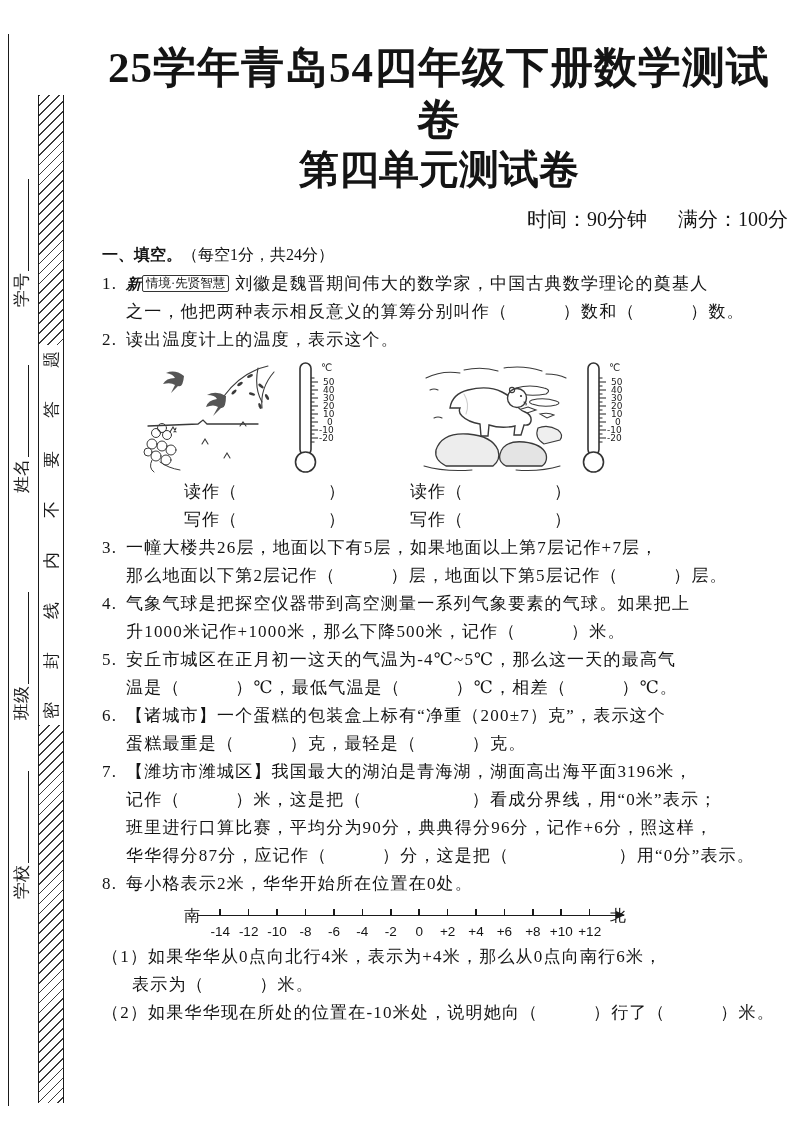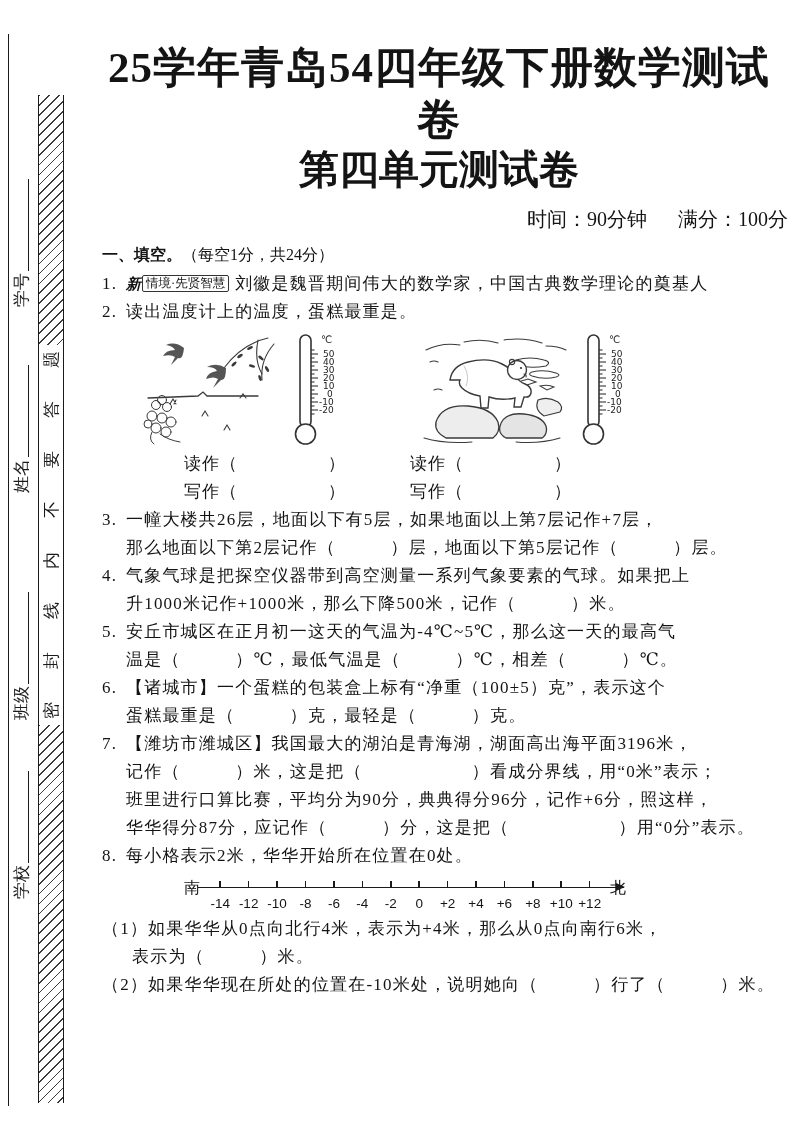--- a/index.html
+++ b/index.html
@@ -156,27 +156,28 @@
 
 
     <div class="sec-head">
       <b>一、填空。</b><span>（每空1分，共24分）</span>
     </div>
 
     <div class="q">
       <div class="qnum">1.</div>
       <div class="qbody">
         <div class="qline"><span class="badge-prefix">新</span><span class="badge-box">情境·先贤智慧</span><span>刘徽是魏晋期间伟大的数学家，中国古典数学理论的奠基人</span></div>
+        <div class="qline">之一，他把两种表示相反意义的算筹分别叫作（　　　）数和（　　　）数。</div>
       </div>
     </div>
 
     <div class="q">
       <div class="qnum">2.</div>
       <div class="qbody">
-        <div class="qline">读出温度计上的温度，蛋糕最重是。</div>
+        <div class="qline">读出温度计上的温度，表示这个。</div>
       </div>
     </div>
 
     <div class="pics">
 
       <svg class="scene" width="142" height="114" viewBox="0 0 142 114">
         <g stroke="#3a3a3a" fill="none" stroke-width="1.1" stroke-linecap="round">
           <path d="M128 4 q-26 6 -44 30"></path>
           <path d="M118 6 q-4 20 4 34"></path>
           <path d="M134 10 q-14 16 -12 36"></path>
@@ -339,21 +340,21 @@
       <div class="qnum">5.</div>
       <div class="qbody">
         <div class="qline">安丘市城区在正月初一这天的气温为-4℃~5℃，那么这一天的最高气</div>
         <div class="qline">温是（　　　）℃，最低气温是（　　　）℃，相差（　　　）℃。</div>
       </div>
     </div>
 
     <div class="q">
       <div class="qnum">6.</div>
       <div class="qbody">
-        <div class="qline">【诸城市】一个蛋糕的包装盒上标有“净重（100±5）克”，表示这个</div>
+        <div class="qline">【诸城市】一个蛋糕的包装盒上标有“净重（200±7）克”，表示这个</div>
         <div class="qline">蛋糕最重是（　　　）克，最轻是（　　　）克。</div>
       </div>
     </div>
 
     <div class="q">
       <div class="qnum">7.</div>
       <div class="qbody">
         <div class="qline">【潍坊市潍城区】我国最大的湖泊是青海湖，湖面高出海平面3196米，</div>
         <div class="qline">记作（　　　）米，这是把（　　　　　　）看成分界线，用“0米”表示；</div>
         <div class="qline">班里进行口算比赛，平均分为90分，典典得分96分，记作+6分，照这样，</div>

